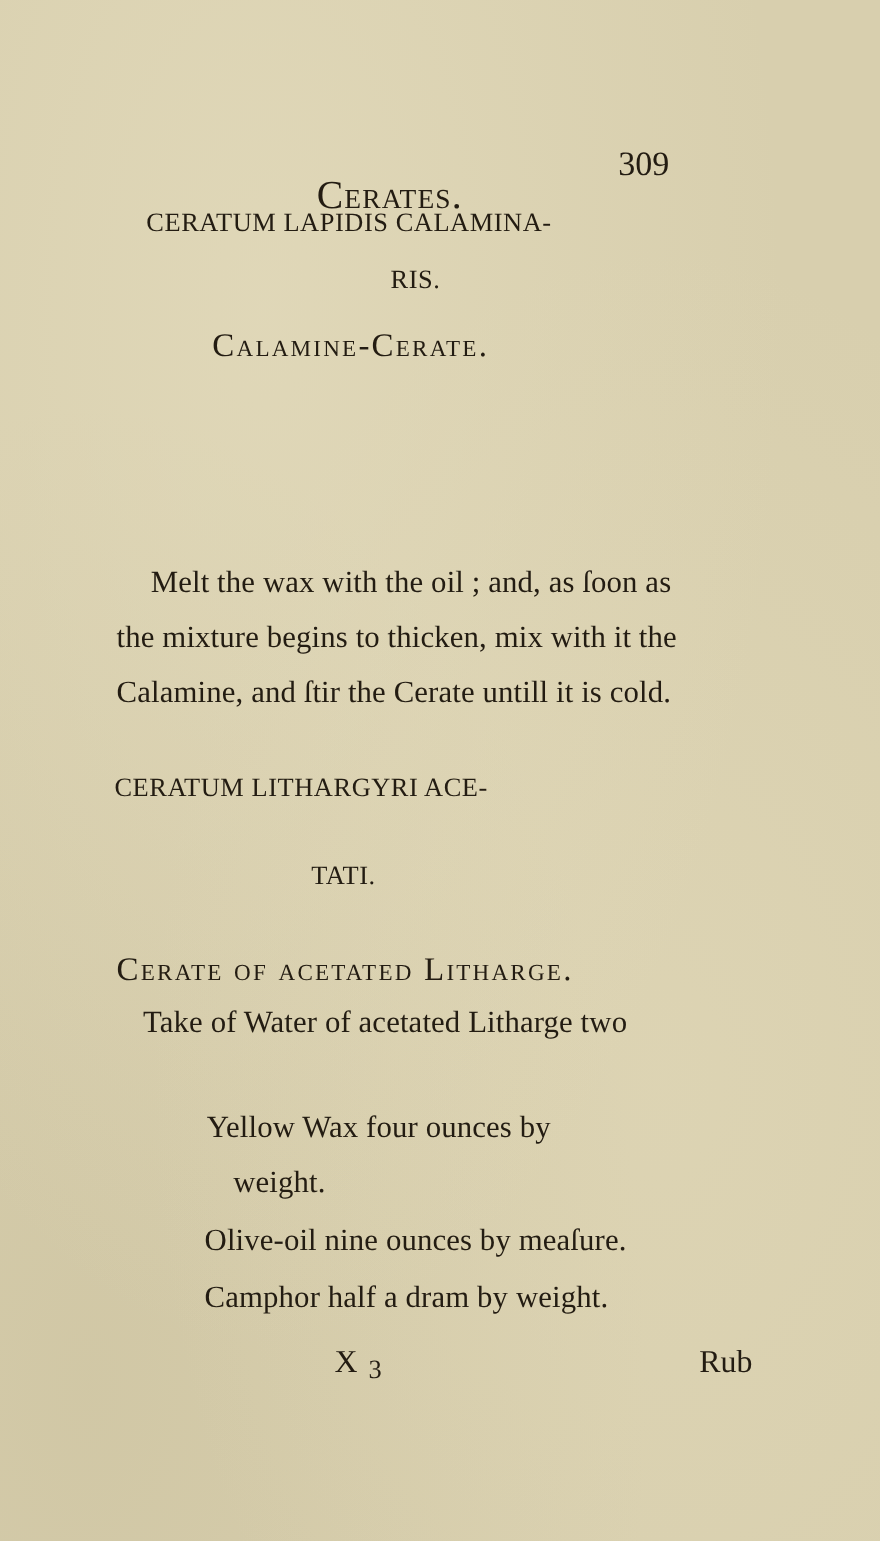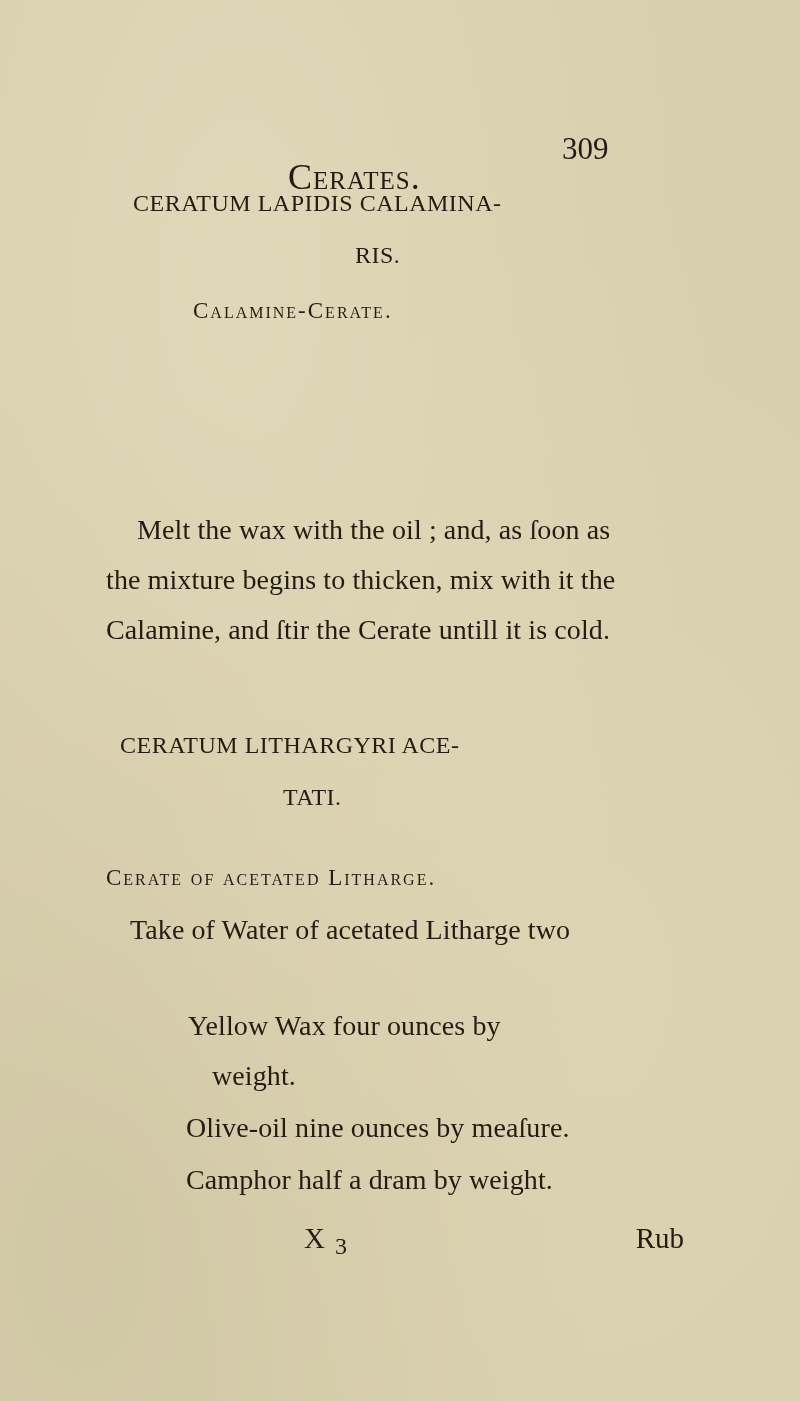--- a/index.html
+++ b/index.html
@@ -37,21 +37,21 @@
       left: 562px; top: 131px;
       font-size: 31px;
     }
 
     .title-main {
       font-size: 24px;
       letter-spacing: 0.5px;
       font-weight: normal;
     }
     .subtitle {
-      font-size: 23px;
+      font-size: 30px;
       font-variant: small-caps;
       letter-spacing: 2px;
     }
     .body-line {
       font-size: 28px;
       letter-spacing: 0.1px;
     }
 
     .catchword-row {
       left: 304px; top: 1222px; width: 380px;
@@ -70,21 +70,21 @@
   <div class="abs page-number">309</div>
 
   <div class="abs title-main" style="left:133px; top:190px;">CERATUM LAPIDIS CALAMINA-</div>
   <div class="abs title-main" style="left:355px; top:242px;">RIS.</div>
   <div class="abs subtitle" style="left:193px; top:298px;">Calamine-Cerate.</div>
 
   <div class="abs body-line" style="left:137px; top:514px;">Melt the wax with the oil ; and, as ſoon as</div>
   <div class="abs body-line" style="left:106px; top:564px;">the mixture begins to thicken, mix with it the</div>
   <div class="abs body-line" style="left:106px; top:614px;">Calamine, and ſtir the Cerate untill it is cold.</div>
 
-  <div class="abs title-main" style="left:104px; top:732px;margin-left:16px;">CERATUM LITHARGYRI ACE-</div>
+  <div class="abs title-main" style="left:104px; top:704px;">CERATUM LITHARGYRI ACE-</div>
   <div class="abs title-main" style="left:283px; top:784px;">TATI.</div>
   <div class="abs subtitle" style="left:106px; top:865px;">Cerate of acetated Litharge.</div>
 
   <div class="abs body-line" style="left:130px; top:914px;">Take of Water of acetated Litharge two</div>
   <div class="abs body-line" style="left:188px; top:1010px;">Yellow Wax four ounces by</div>
   <div class="abs body-line" style="left:212px; top:1060px;">weight.</div>
   <div class="abs body-line" style="left:186px; top:1112px;">Olive-oil nine ounces by meaſure.</div>
   <div class="abs body-line" style="left:186px; top:1164px;">Camphor half a dram by weight.</div>
 
   <div class="abs catchword-row">

